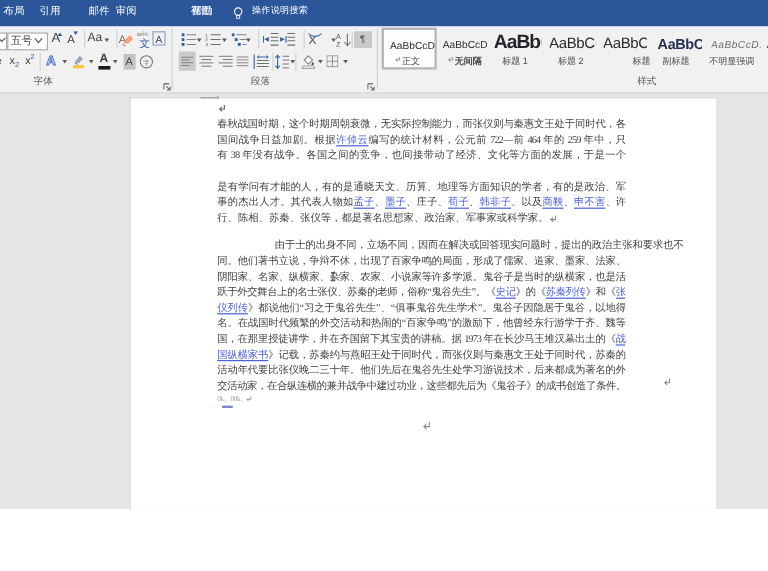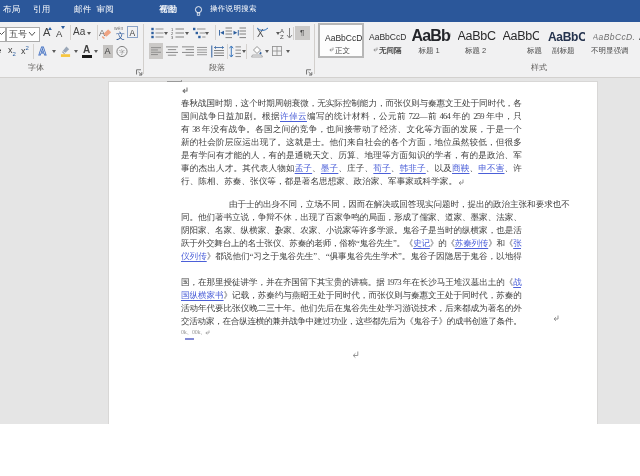--- a/index.html
+++ b/index.html
@@ -261,33 +261,33 @@
   <div class="abs" style="left:167px;top:81px;width:15px;height:1px;background:#9a9a9a;"></div>
   <div class="abs" style="left:181px;top:79.5px;width:1px;height:2.5px;background:#9a9a9a;"></div>
 
   <svg class="abs" style="left:182px;top:87px;" width="6" height="7" viewBox="0 0 6 7">
       <path d="M5 0.5 V4 H1.2 M3 2.2 L1 4 L3 5.8" fill="none" stroke="#757575" stroke-width="1.05"></path>
     </svg>
 
   <div class="dline" style="top:96.6px;">春秋战国时期，这个时期周朝衰微，无实际控制能力，而张仪则与秦惠文王处于同时代，各</div>
   <div class="dline" style="top:109.7px;">国间战争日益加剧。根据<a>许倬云</a>编写的统计材料，公元前 722—前 464 年的 259 年中，只</div>
   <div class="dline" style="top:122.8px;">有 38 年没有战争。各国之间的竞争，也间接带动了经济、文化等方面的发展，于是一个</div>
-  <div class="dline" style="top:135.9px;">新的社会阶层应运出现了。这就是士。他们来自社会的各个方面，地位虽然较低，但很多</div>
   <div class="dline" style="top:149.0px;">是有学问有才能的人，有的是通晓天文、历算、地理等方面知识的学者，有的是政治、军</div>
   <div class="dline" style="top:162.1px;">事的杰出人才。其代表人物如<a>孟子</a>、<a>墨子</a>、庄子、<a>荀子</a>、<a>韩非子</a>、以及<a>商鞅</a>、<a>申不害</a>、许</div>
   <div class="dline dlast7" style="top:175.2px;">行、陈相、苏秦、张仪等，都是著名思想家、政治家、军事家或科学家。</div>
   <svg class="abs" style="left:458px;top:179px;" width="6" height="7" viewBox="0 0 6 7">
       <path d="M5 0.5 V4 H1.2 M3 2.2 L1 4 L3 5.8" fill="none" stroke="#8a8a8a" stroke-width="0.9"></path>
     </svg>
 
   <div class="dline" style="top:197.5px;padding-left:48px;">由于士的出身不同，立场不同，因而在解决或回答现实问题时，提出的政治主张和要求也不</div>
   <div class="dline" style="top:210.6px;">同。他们著书立说，争辩不休，出现了百家争鸣的局面，形成了儒家、道家、墨家、法家、</div>
   <div class="dline" style="top:223.7px;">阴阳家、名家、纵横家、杂家、农家、小说家等许多学派。鬼谷子是当时的纵横家，也是活</div>
   <div class="dline" style="top:249.9px;"><a>仪列传</a>》都说他们“习之于鬼谷先生”、“俱事鬼谷先生学术”。鬼谷子因隐居于鬼谷，以地得</div>
   <div class="dline" style="top:236.8px;">跃于外交舞台上的名士张仪、苏秦的老师，俗称“鬼谷先生”。《<a>史记</a>》的《<a>苏秦列传</a>》和《<a>张</a></div>
+  <div class="dline" style="top:263.0px;">名。在战国时代频繁的外交活动和热闹的“百家争鸣”的激励下，他曾经东行游学于齐、魏等</div>
   <div class="dline" style="top:276.1px;">国，在那里授徒讲学，并在齐国留下其宝贵的讲稿。据 1973 年在长沙马王堆汉墓出土的《<a>战</a></div>
   <div class="dline" style="top:289.2px;"><a>国纵横家书</a>》记载，苏秦约与燕昭王处于同时代，而张仪则与秦惠文王处于同时代，苏秦的</div>
   <div class="dline" style="top:302.3px;">活动年代要比张仪晚二三十年。他们先后在鬼谷先生处学习游说技术，后来都成为著名的外</div>
   <div class="dline" style="top:315.4px;">交活动家，在合纵连横的兼并战争中建过功业，这些都先后为《鬼谷子》的成书创造了条件。</div>
   <svg class="abs" style="left:553px;top:315px;" width="6" height="7" viewBox="0 0 6 7">
       <path d="M5 0.5 V4 H1.2 M3 2.2 L1 4 L3 5.8" fill="none" stroke="#8a8a8a" stroke-width="0.9"></path>
     </svg>
 
   <div class="abs" style="left:181px;top:328px;font-size:6px;color:#999;font-family:'Liberation Serif',serif;letter-spacing:-0.3px;">0k、00k、</div>
   <svg class="abs" style="left:205px;top:330px;" width="5" height="6" viewBox="0 0 5 6">

